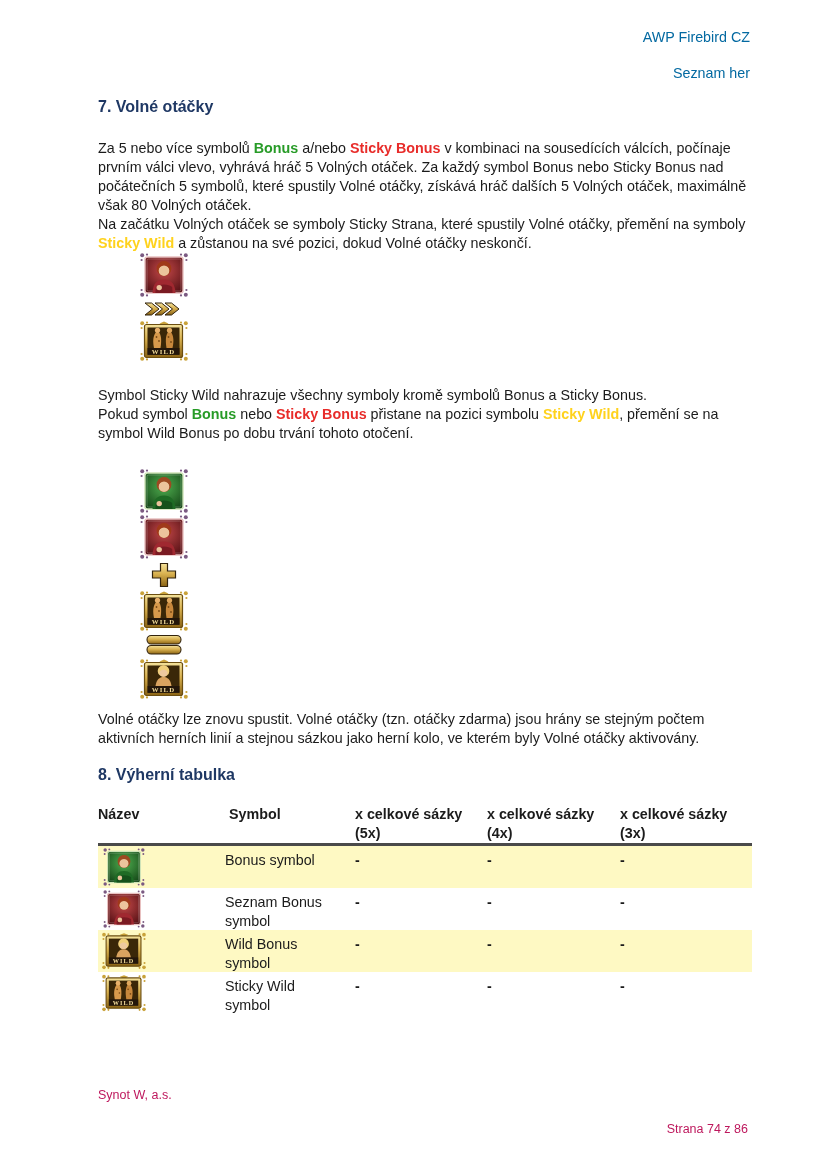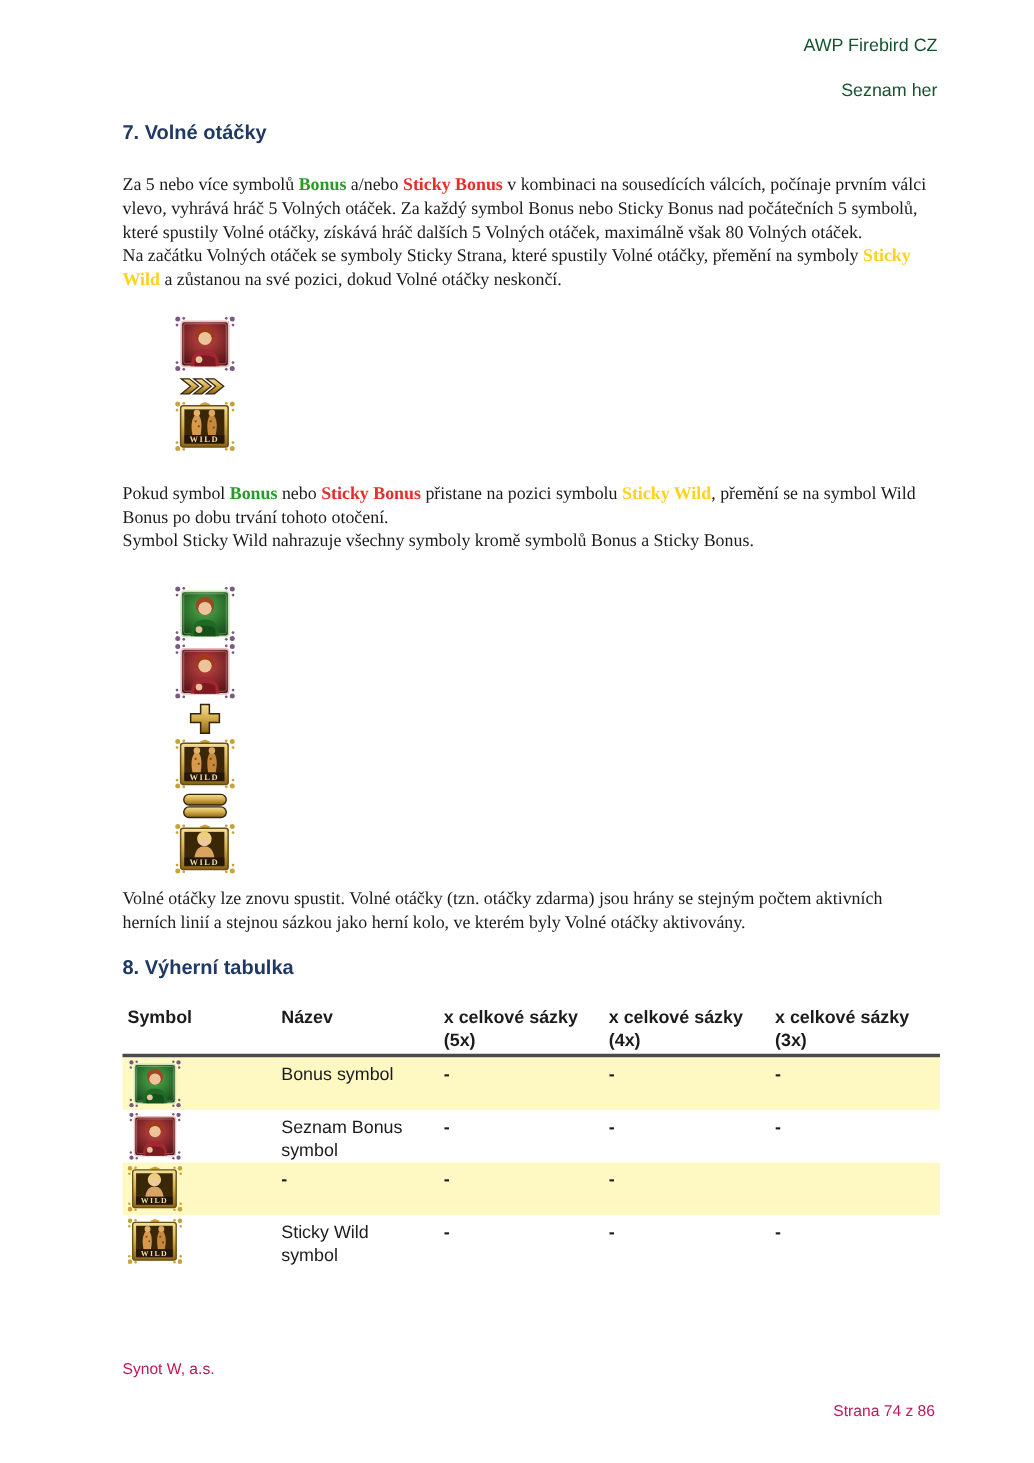--- a/index.html
+++ b/index.html
@@ -6,27 +6,27 @@
   html,body{margin:0;padding:0;background:#ffffff;}
   .page{
     position:relative;
     width:827px;height:1170px;
     background:#ffffff;
     font-family:"Liberation Sans",sans-serif;
     font-size:14.3px;line-height:19px;color:#1b1b1b;
     overflow:hidden;
   }
   .abs{position:absolute;}
-  .hdr{font-size:14.3px;color:#14532d;text-align:right;}
+  .hdr{font-size:14.3px;color:#0369a1;text-align:right;}
   .hdr-title{top:28px;right:77px;}
   .hdr-sub{top:64px;right:77px;}
   .heading{font-size:16px;font-weight:bold;color:var(--heading,#1f3864);}
   .h7{top:97px;left:98px;}
   .h8{top:765px;left:98px;}
-  .pblock{left:98px;width:652px;font-family:Liberation Serif, serif;}
+  .pblock{left:98px;width:652px;}
   .pblock p{margin:0;}
   .pb1{top:139px;}
   .pb2{top:386px;}
   .pb3{top:710px;}
   .seg-plain{color:#1b1b1b;}
   .seg-green{color:var(--green,#279b27);font-weight:bold;}
   .seg-red{color:var(--red,#e82c2a);font-weight:bold;}
   .seg-yellow{color:var(--yellow,#ffd21c);font-weight:bold;}
   .figure{left:134px;width:60px;display:flex;flex-direction:column;align-items:center;}
   .fig1{top:252px;}
@@ -161,22 +161,22 @@
           <circle cx="16.5" cy="16" r="0.9" fill="#7a4a14"></circle>
           <circle cx="19" cy="20" r="0.9" fill="#7a4a14"></circle>
           <circle cx="28.5" cy="16" r="0.9" fill="#7a4a14"></circle>
           <circle cx="31" cy="21" r="0.9" fill="#7a4a14"></circle>
           <rect x="7.5" y="27" width="32" height="7" fill="#20140a" fill-opacity="0.85"></rect>
           <text x="23.5" y="32.8" text-anchor="middle" font-family="Liberation Serif, serif" font-weight="bold" font-size="6.8" letter-spacing="1.2" fill="#f2dc9a">WILD</text>
         </svg></div>
     </div>
 
   <div class="abs pblock pb2">
+    <p><span class="seg-plain">Symbol Sticky Wild nahrazuje všechny symboly kromě symbolů Bonus a Sticky Bonus.</span></p>
     <p><span class="seg-plain">Pokud symbol </span><span class="seg-green">Bonus</span><span class="seg-plain"> nebo </span><span class="seg-red">Sticky Bonus</span><span class="seg-plain"> přistane na pozici symbolu </span><span class="seg-yellow">Sticky Wild</span><span class="seg-plain">, přemění se na symbol Wild Bonus po dobu trvání tohoto otočení.</span></p>
-    <p><span class="seg-plain">Symbol Sticky Wild nahrazuje všechny symboly kromě symbolů Bonus a Sticky Bonus.</span></p>
   </div>
 
   <div class="abs figure fig2">
       <div class="sym"><svg width="48" height="44" viewBox="0 0 48 44" xmlns="http://www.w3.org/2000/svg">
           <defs>
             <radialGradient id="cg4" cx="0.5" cy="0.38" r="0.78">
               <stop offset="0" stop-color="#4fae4f"></stop>
               <stop offset="1" stop-color="#0f3d12"></stop>
             </radialGradient>
           </defs>
@@ -365,25 +365,25 @@
     </div>
 
   <div class="abs pblock pb3">
     <p><span class="seg-plain">Volné otáčky lze znovu spustit. Volné otáčky (tzn. otáčky zdarma) jsou hrány se stejným počtem aktivních herních linií a stejnou sázkou jako herní kolo, ve kterém byly Volné otáčky aktivovány.</span></p>
   </div>
 
   <div class="abs heading h8">8. Výherní tabulka</div>
 
   <div class="abs tbl">
     <div class="thead">
+        <div class="th col2">
+          <div>Název</div>
+        </div>
         <div class="th col1">
           <div>Symbol</div>
-        </div>
-        <div class="th col2">
-          <div>Název</div>
         </div>
         <div class="th col3">
           <div>x celkové sázky</div>
           <div class="sub">(5x)</div>
         </div>
         <div class="th col4">
           <div>x celkové sázky</div>
           <div class="sub">(4x)</div>
         </div>
         <div class="th col5">
@@ -520,20 +520,21 @@
               <path d="M19.5 2.4 L24 0.6 L28.5 2.4 L24 4.6 Z" fill="#c9a23a"></path>
               <rect x="4.5" y="3.5" width="38" height="33" rx="2" fill="url(#wg12)" stroke="#6b4e12" stroke-width="1.2"></rect>
               <rect x="7.5" y="6.5" width="32" height="27" fill="#3a2708"></rect>
               <circle cx="23.5" cy="12" r="5.8" fill="#f0cf7a"></circle>
               <circle cx="23.5" cy="13.6" r="4.2" fill="#eec9a0"></circle>
               <path d="M15.5 27 C16.5 20.5 19.5 18 23.5 18 C27.5 18 30.5 20.5 31.5 27 Z" fill="#d9a360"></path>
               <path d="M18.3 13 C18.3 8.6 20.8 6.8 23.5 6.8 C26.2 6.8 28.7 8.6 28.7 13 L28.2 16.6 C28.6 13.2 26.5 10.8 23.5 10.8 C20.5 10.8 18.4 13.2 18.8 16.6 Z" fill="#f0cf7a"></path>
               <rect x="7.5" y="27" width="32" height="7" fill="#20140a" fill-opacity="0.85"></rect>
               <text x="23.5" y="32.8" text-anchor="middle" font-family="Liberation Serif, serif" font-weight="bold" font-size="6.8" letter-spacing="1.2" fill="#f2dc9a">WILD</text>
             </svg></div>
+          <div class="td col2">Wild Bonus symbol</div>
           <div class="td colv">-</div>
           <div class="td colv">-</div>
           <div class="td colv">-</div>
         </div>
         <div class="trow">
           <div class="td col1 cell-symbol"><svg width="48" height="40" viewBox="0 0 48 40" xmlns="http://www.w3.org/2000/svg">
               <defs>
                 <linearGradient id="wg13" x1="0" y1="0" x2="0" y2="1">
                   <stop offset="0" stop-color="#f4e29b"></stop>
                   <stop offset="0.45" stop-color="#d9b14f"></stop>

